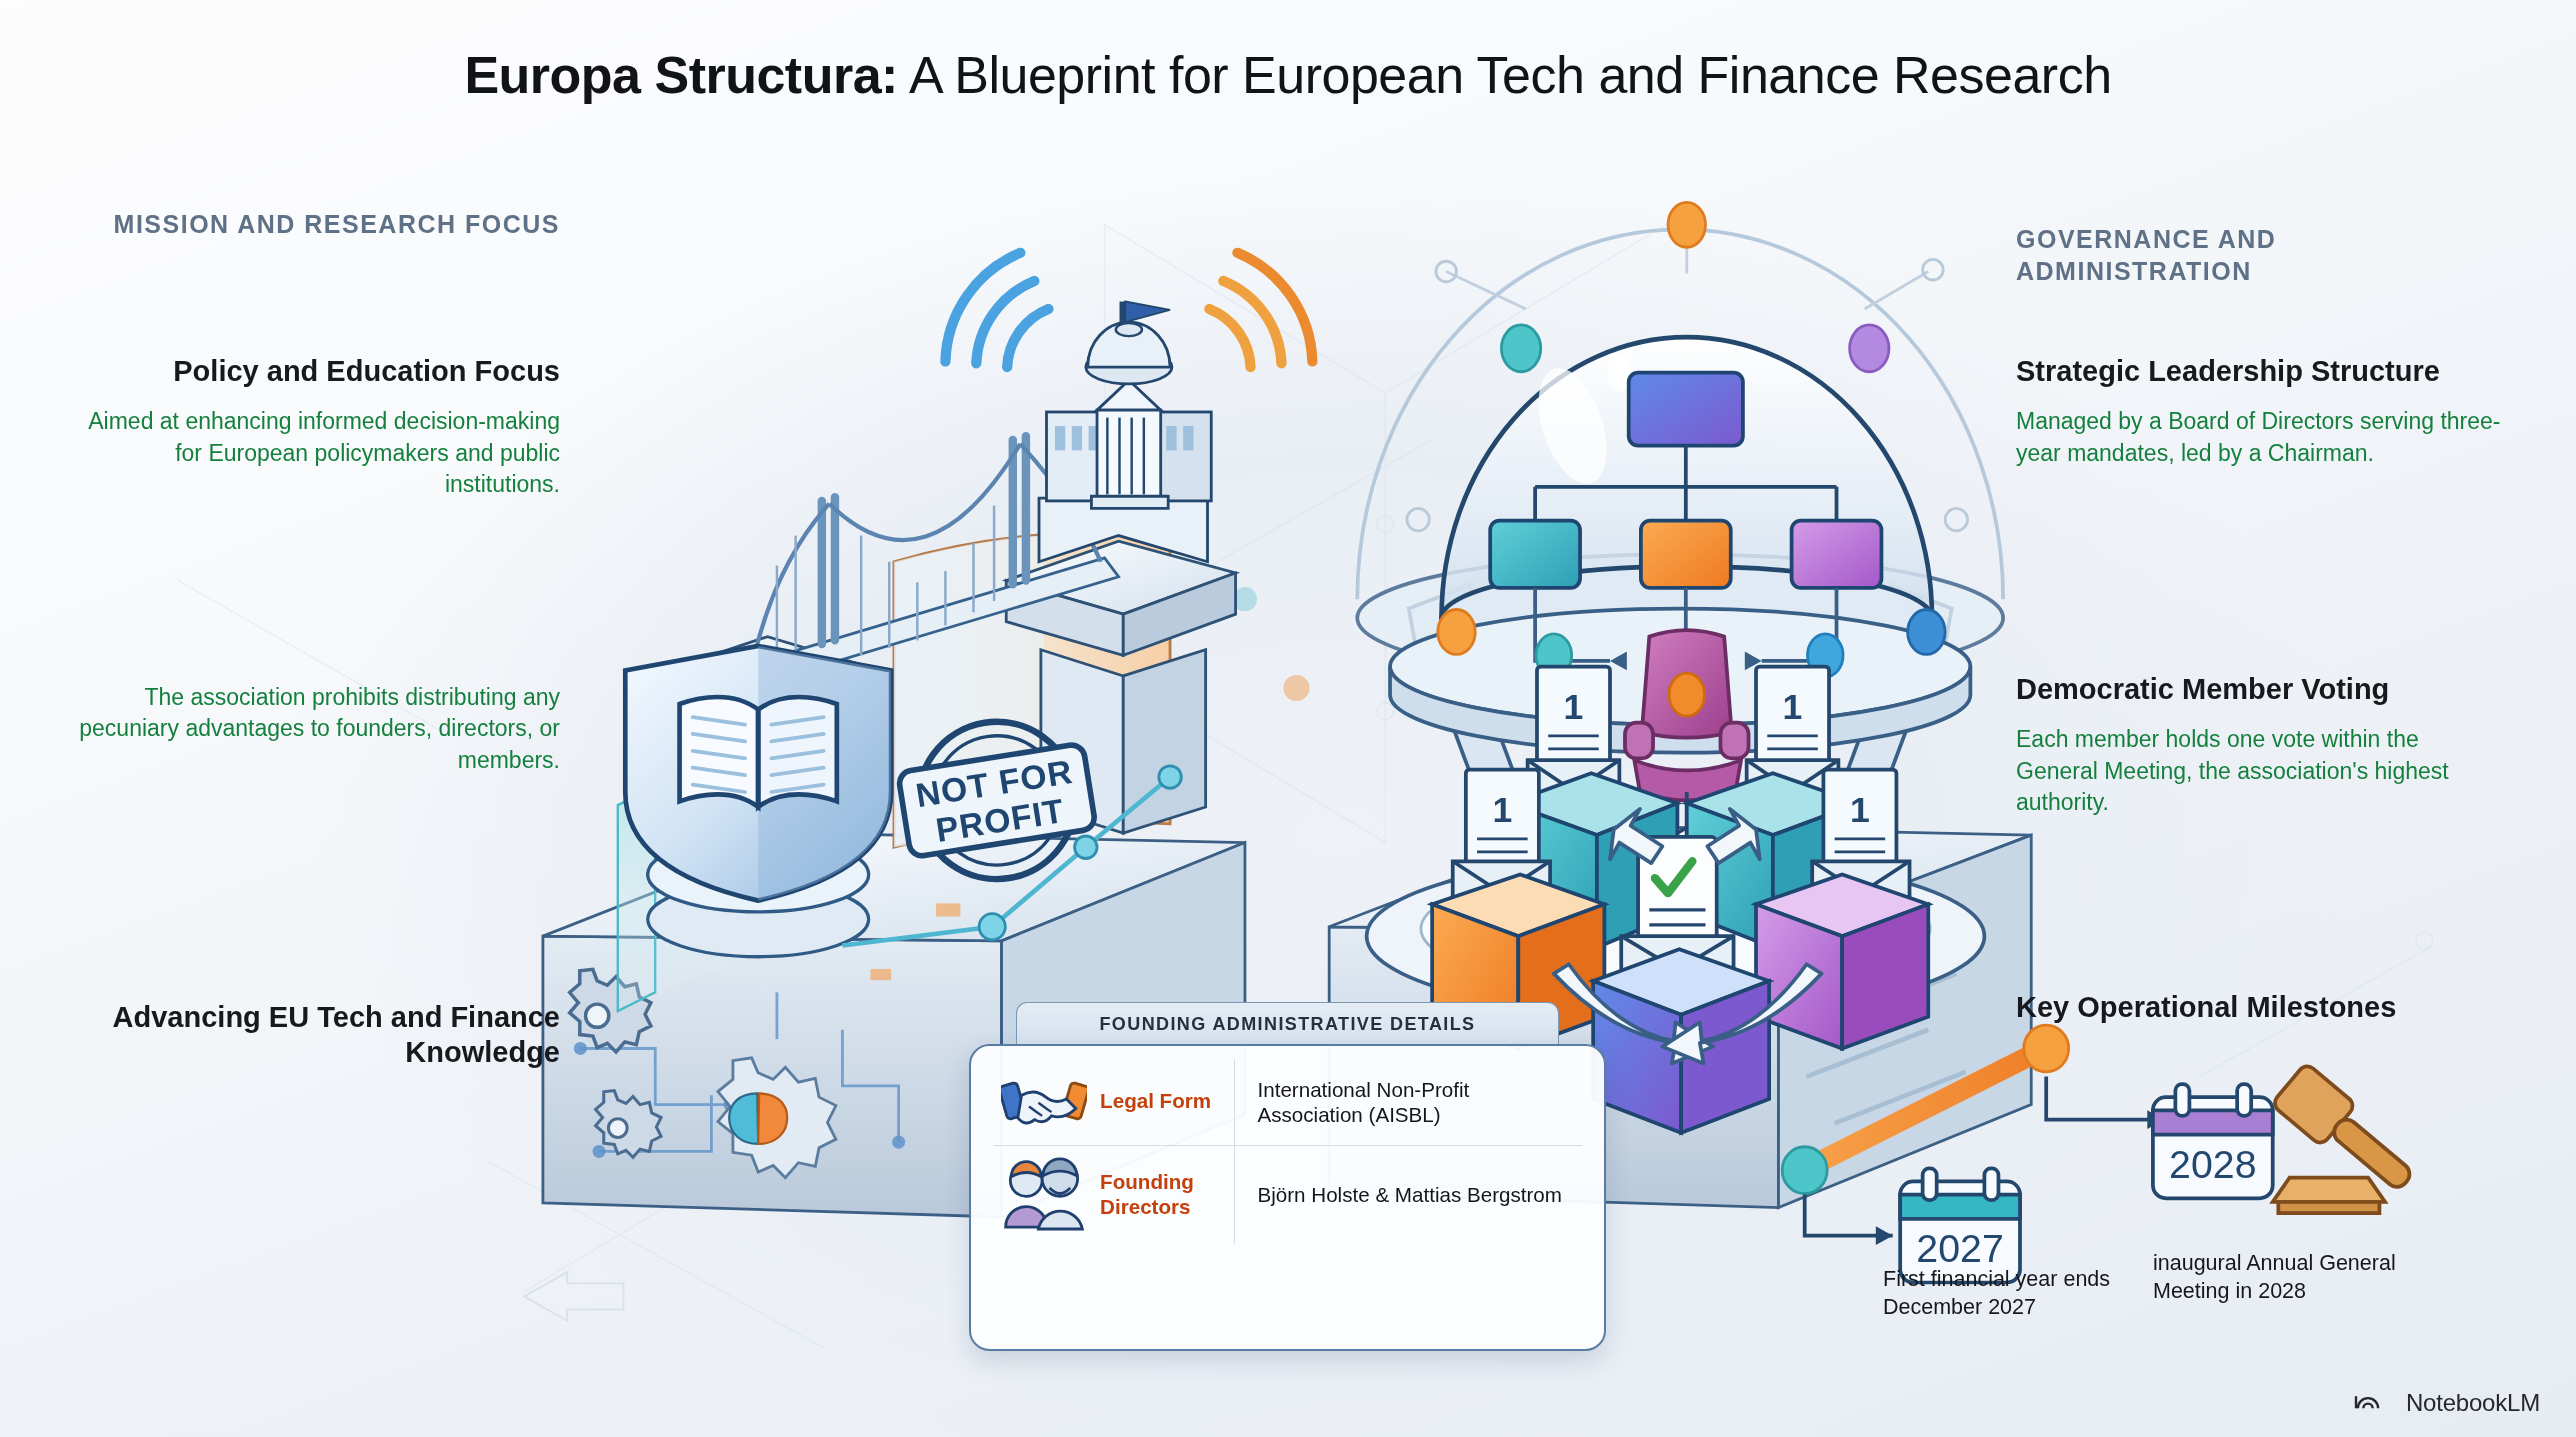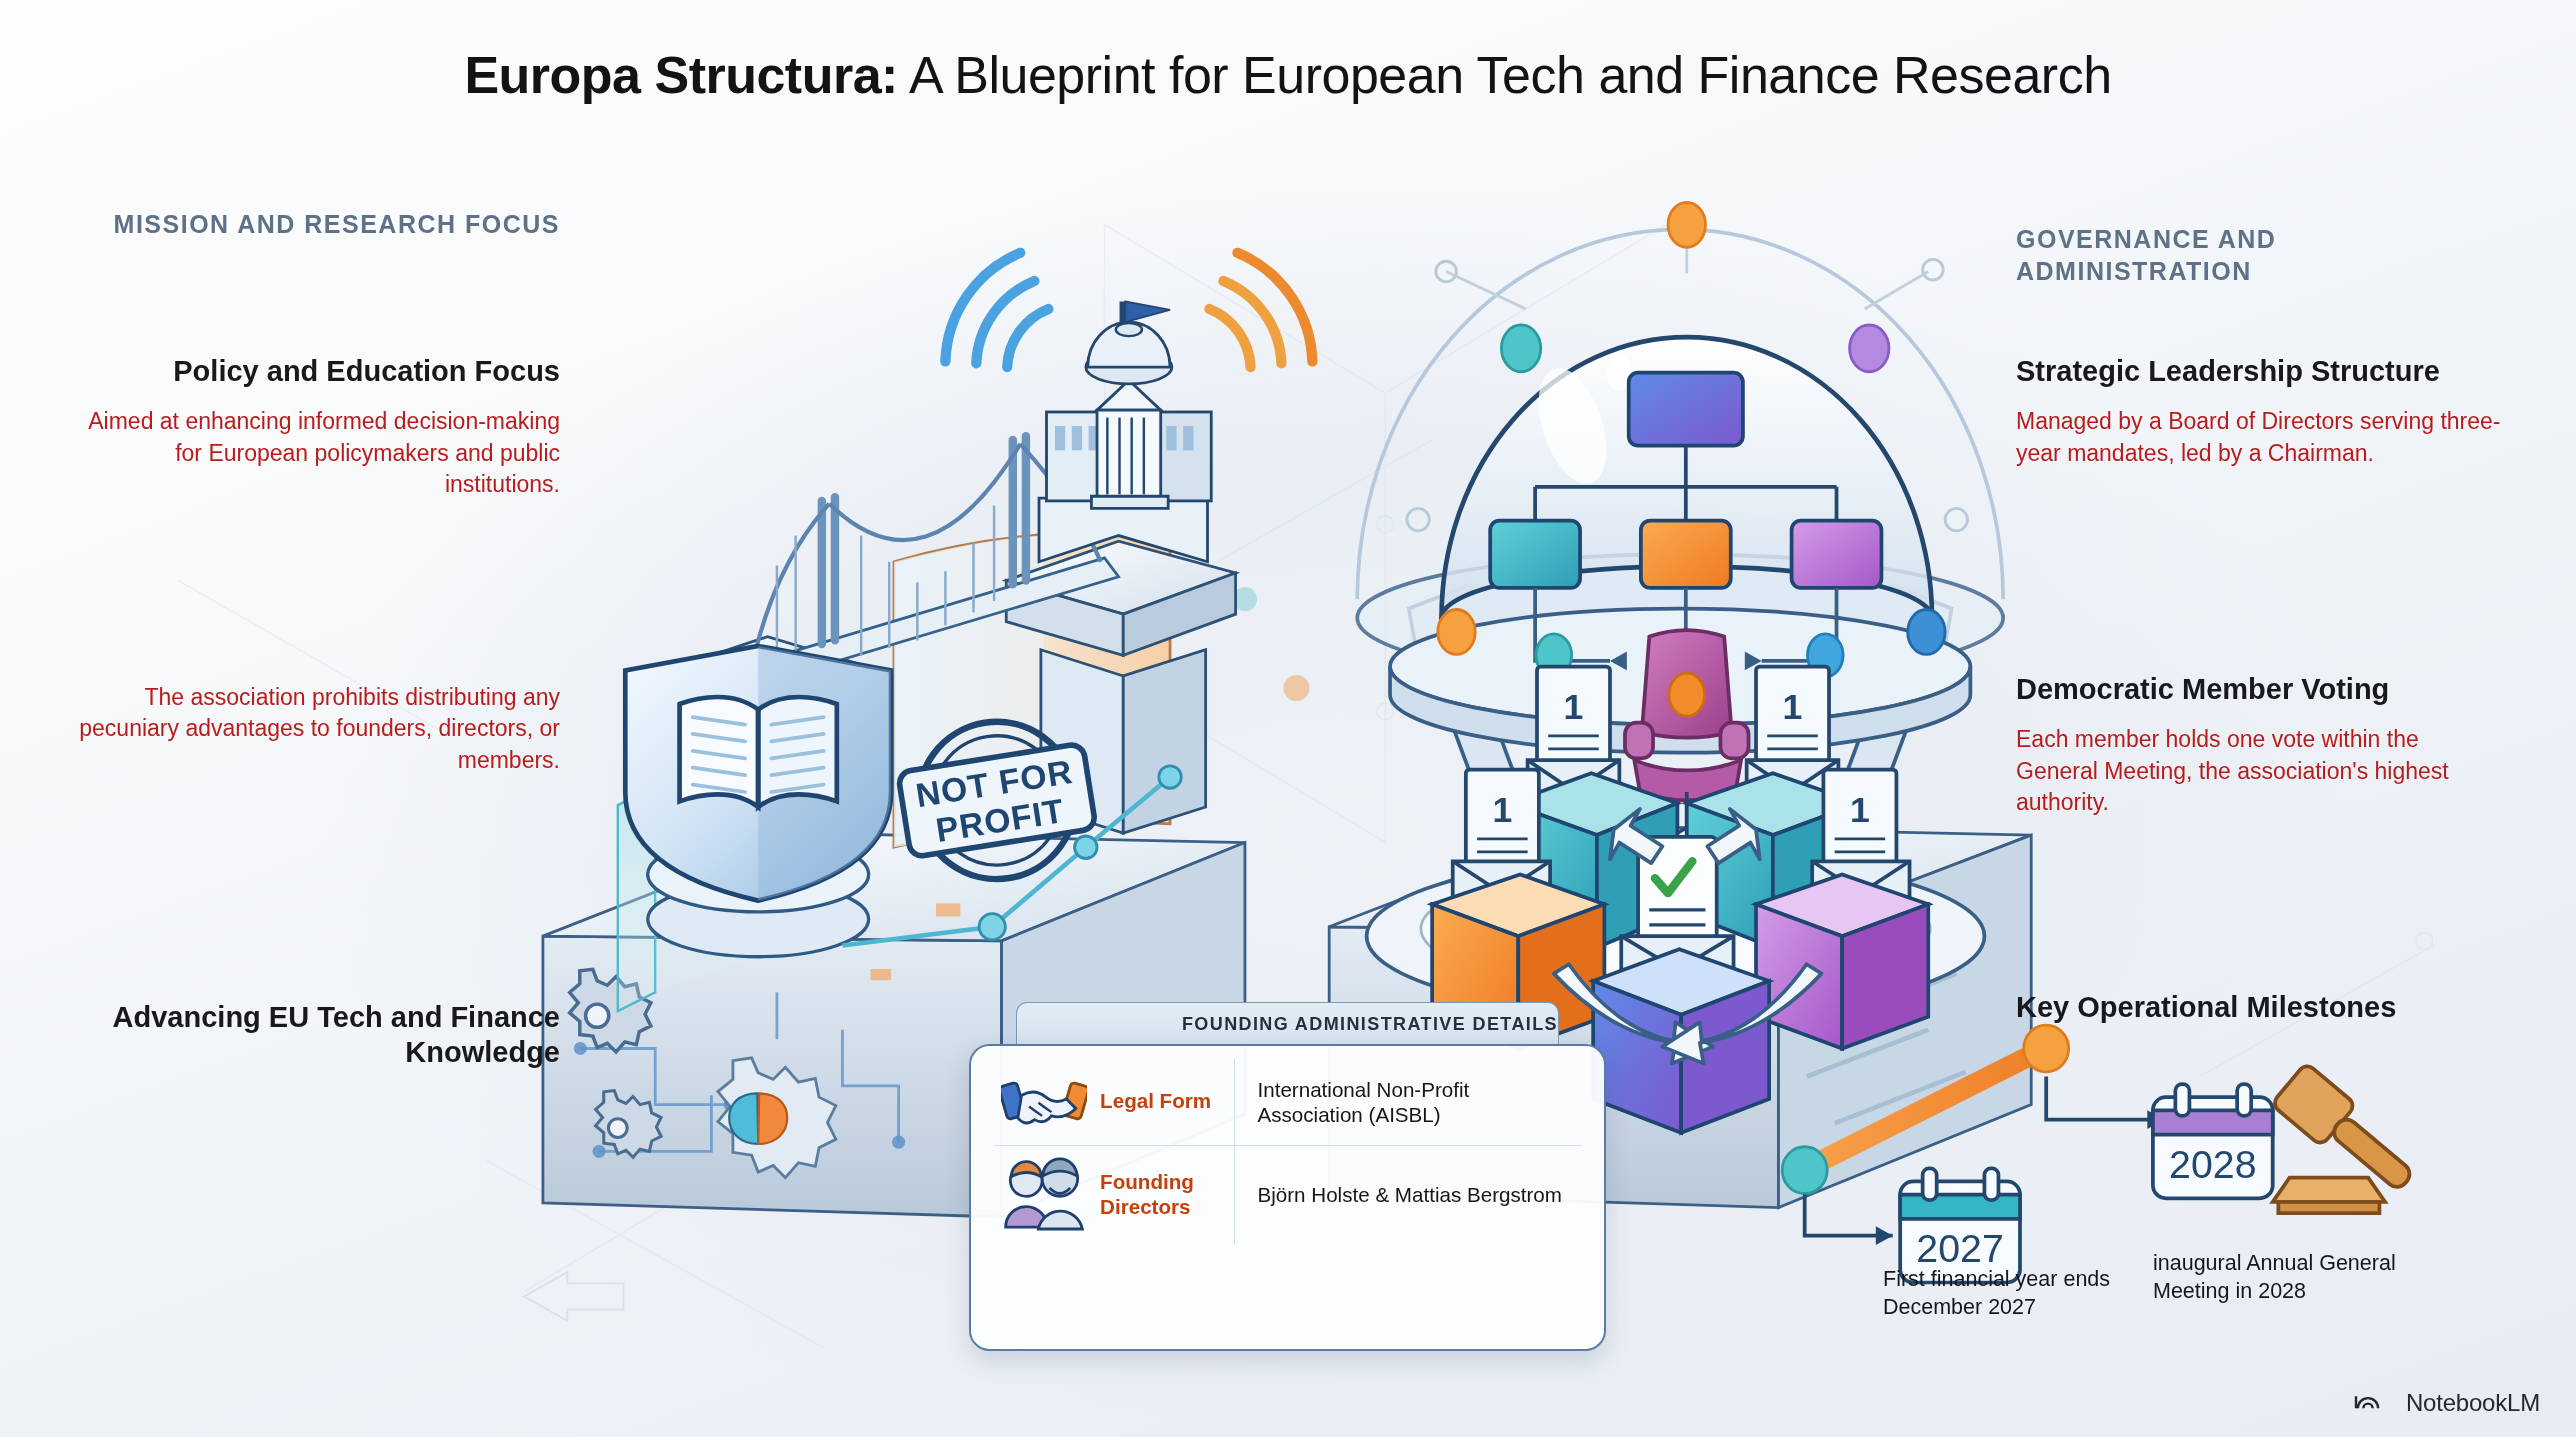--- a/index.html
+++ b/index.html
@@ -27,36 +27,36 @@
   .col.right{ right:73px; text-align:left; }
 
   .sec-head{
     font-size:25px; font-weight:bold; letter-spacing:1.5px; line-height:1.28;
     color:#5f7186; text-transform:uppercase;
   }
   .blk{ position:absolute; width:487px; }
   .blk.left{ left:73px; text-align:right; }
   .blk.right{ right:73px; text-align:left; }
   .blk h3{ font-size:29px; font-weight:bold; line-height:1.22; color:#17191d; }
-  .blk p{ font-size:23px; line-height:1.36; color:#b91c1c; margin-top:17px; }
+  .blk p{ font-size:23px; line-height:1.36; color:#15803d; margin-top:17px; }
 
   
   .card{
     position:absolute; left:969px; top:1044px; width:637px; height:307px;
     background:rgba(252,253,254,.965);
     border:2.3px solid #5a7ba4; border-radius:20.6px;
     box-shadow:0 9.4px 24px rgba(40,60,90,.17);
     padding:13px 22.5px 11.2px 22.5px;
   }
   .card-tab{
     position:absolute; left:1016px; top:1002px; width:543px; height:43px;
     background:linear-gradient(180deg,#e4ecf4,#d6e2ee);
     border:1.9px solid #7d97b4; border-bottom:none;
     border-radius:11.2px 11.2px 0 0;
-    display:flex; align-items:center; justify-content:flex-end;
+    display:flex; align-items:center; justify-content:center;
   }
   .card-tab span{
     font-size:18px; font-weight:bold; letter-spacing:1.4px; color:#24303f;
     text-transform:uppercase;
   }
   .card table{ width:100%; border-collapse:collapse; }
   .card td{ vertical-align:middle; padding:10.3px 5.6px; }
   .card tr + tr td{ border-top:1.4px solid #d3dde8; }
   .c-icon{ width:101px; text-align:center; }
   .c-label{ width:140px; font-size:20.6px; font-weight:bold; line-height:1.2; color:#c2410c; }

